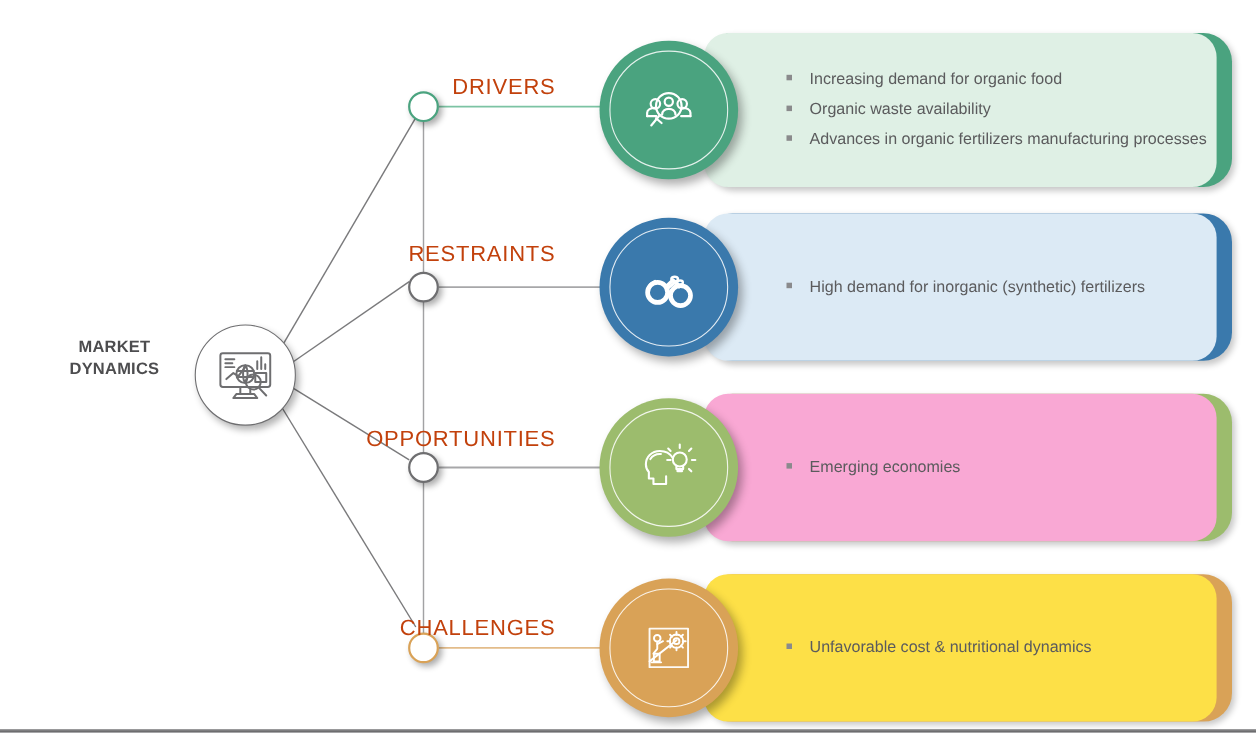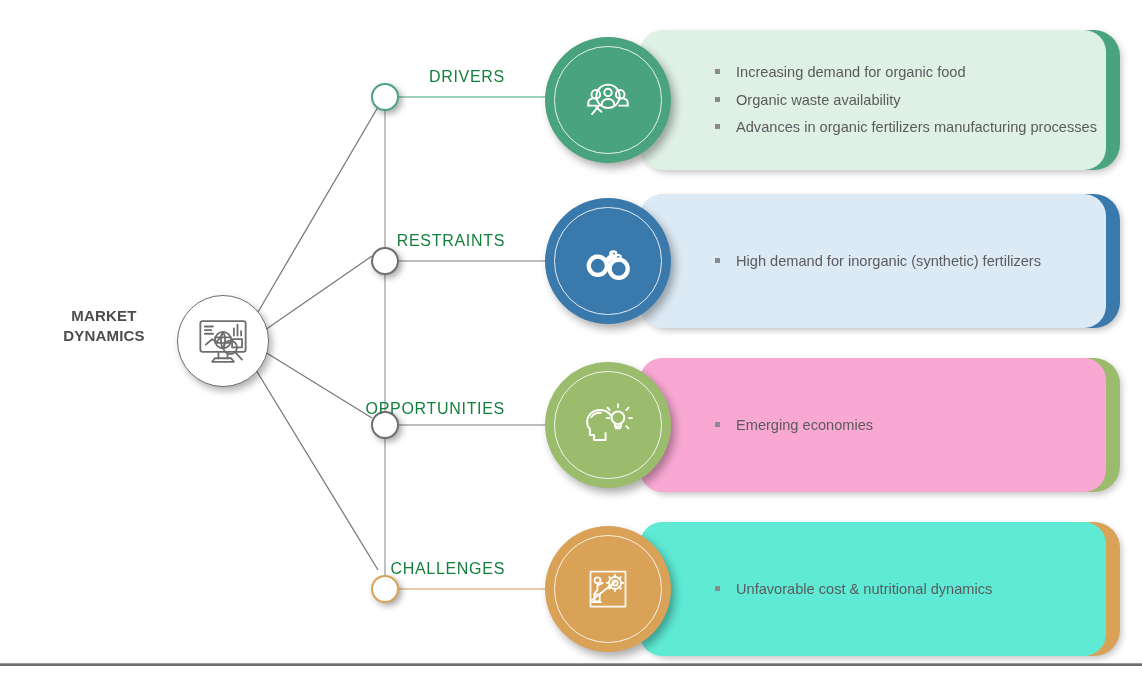--- a/index.html
+++ b/index.html
@@ -64,23 +64,23 @@
     position: absolute;
     width: 28px;
     height: 28px;
     border-radius: 50%;
     background: #ffffff;
     box-shadow: 3px 3px 6px rgba(0,0,0,0.33);
     box-sizing: border-box;
   }
   .branch-label {
     position: absolute;
-    font-size: 16px;
+    font-size: 20px;
     letter-spacing: 0.7px;
-    color: #15803d;
+    color: #c2410c;
     white-space: nowrap;
     text-align: right;
   }
 
   
   .row {
     position: absolute;
     left: 0;
     width: 1142px;
   }
@@ -200,24 +200,24 @@
         <path d="M45.5 44.5 L53 52.5"></path>
       </svg>
     </span>
   </div>
 </div>
 
 <div class="branch-node" style="left: 371px; top: 83px; border: 2.2px solid rgb(74, 163, 127);"></div>
 <div class="branch-label" style="left:260px; top:68px; width:245px;">DRIVERS</div>
 
 <div class="branch-node" style="left: 371px; top: 247px; border: 2.2px solid rgb(110, 110, 112);"></div>
-<div class="branch-label" style="left:260px; top:232px; width:245px;">RESTRAINTS</div>
+<div class="branch-label" style="left:260px; top:220px; width:245px;">RESTRAINTS</div>
 
 <div class="branch-node" style="left: 371px; top: 411px; border: 2.2px solid rgb(110, 110, 112);"></div>
-<div class="branch-label" style="left:260px; top:400px; width:245px;">OPPORTUNITIES</div>
+<div class="branch-label" style="left:260px; top:388px; width:245px;">OPPORTUNITIES</div>
 
 <div class="branch-node" style="left: 371px; top: 575px; border: 2.2px solid rgb(217, 162, 87);"></div>
 <div class="branch-label" style="left:260px; top:560px; width:245px;">CHALLENGES</div>
 
 <div class="row" style="top:30px; height:140px;">
   <div class="row-accent" style="width: 480px; background: rgb(74, 163, 127);"></div>
   <div class="row-panel" style="width: 466px; background: rgb(223, 240, 229);">
     <div class="row-bullets">
       <div class="bullet-line">
         <span class="bullet-mark"></span>
@@ -296,21 +296,21 @@
         <path d="M39.6 30.2v3.4h6.8v-3.4"></path>
         <path d="M40.6 35.6h4.8"></path>
         <path d="M43 12.4v-3.4M52.2 15.4l2.4-2.4M55.2 24.4h3.4M33.8 24.4h-3.4M52.2 33.4l2.4 2.4M33.8 15.4l-2.4-2.4"></path>
       </svg>
     </span>
   </div>
 </div>
 
 <div class="row" style="top:522px; height:134px;">
   <div class="row-accent" style="width: 480px; background: rgb(217, 162, 87);"></div>
-  <div class="row-panel" style="width: 466px; background: #5eead4;">
+  <div class="row-panel" style="width: 466px; background: #fde047;">
     <div class="row-bullets">
       <div class="bullet-line">
         <span class="bullet-mark"></span>
         <span>Unfavorable cost &amp; nutritional dynamics</span>
       </div>
     </div>
   </div>
   <div class="row-icon" style="left: 545px; top: 4px; width: 126px; height: 126px; background: rgb(217, 162, 87);">
     <span>
       <svg width="56" height="56" viewBox="0 0 64 64" fill="none" stroke="#ffffff" stroke-width="2" stroke-linecap="round" stroke-linejoin="round">

